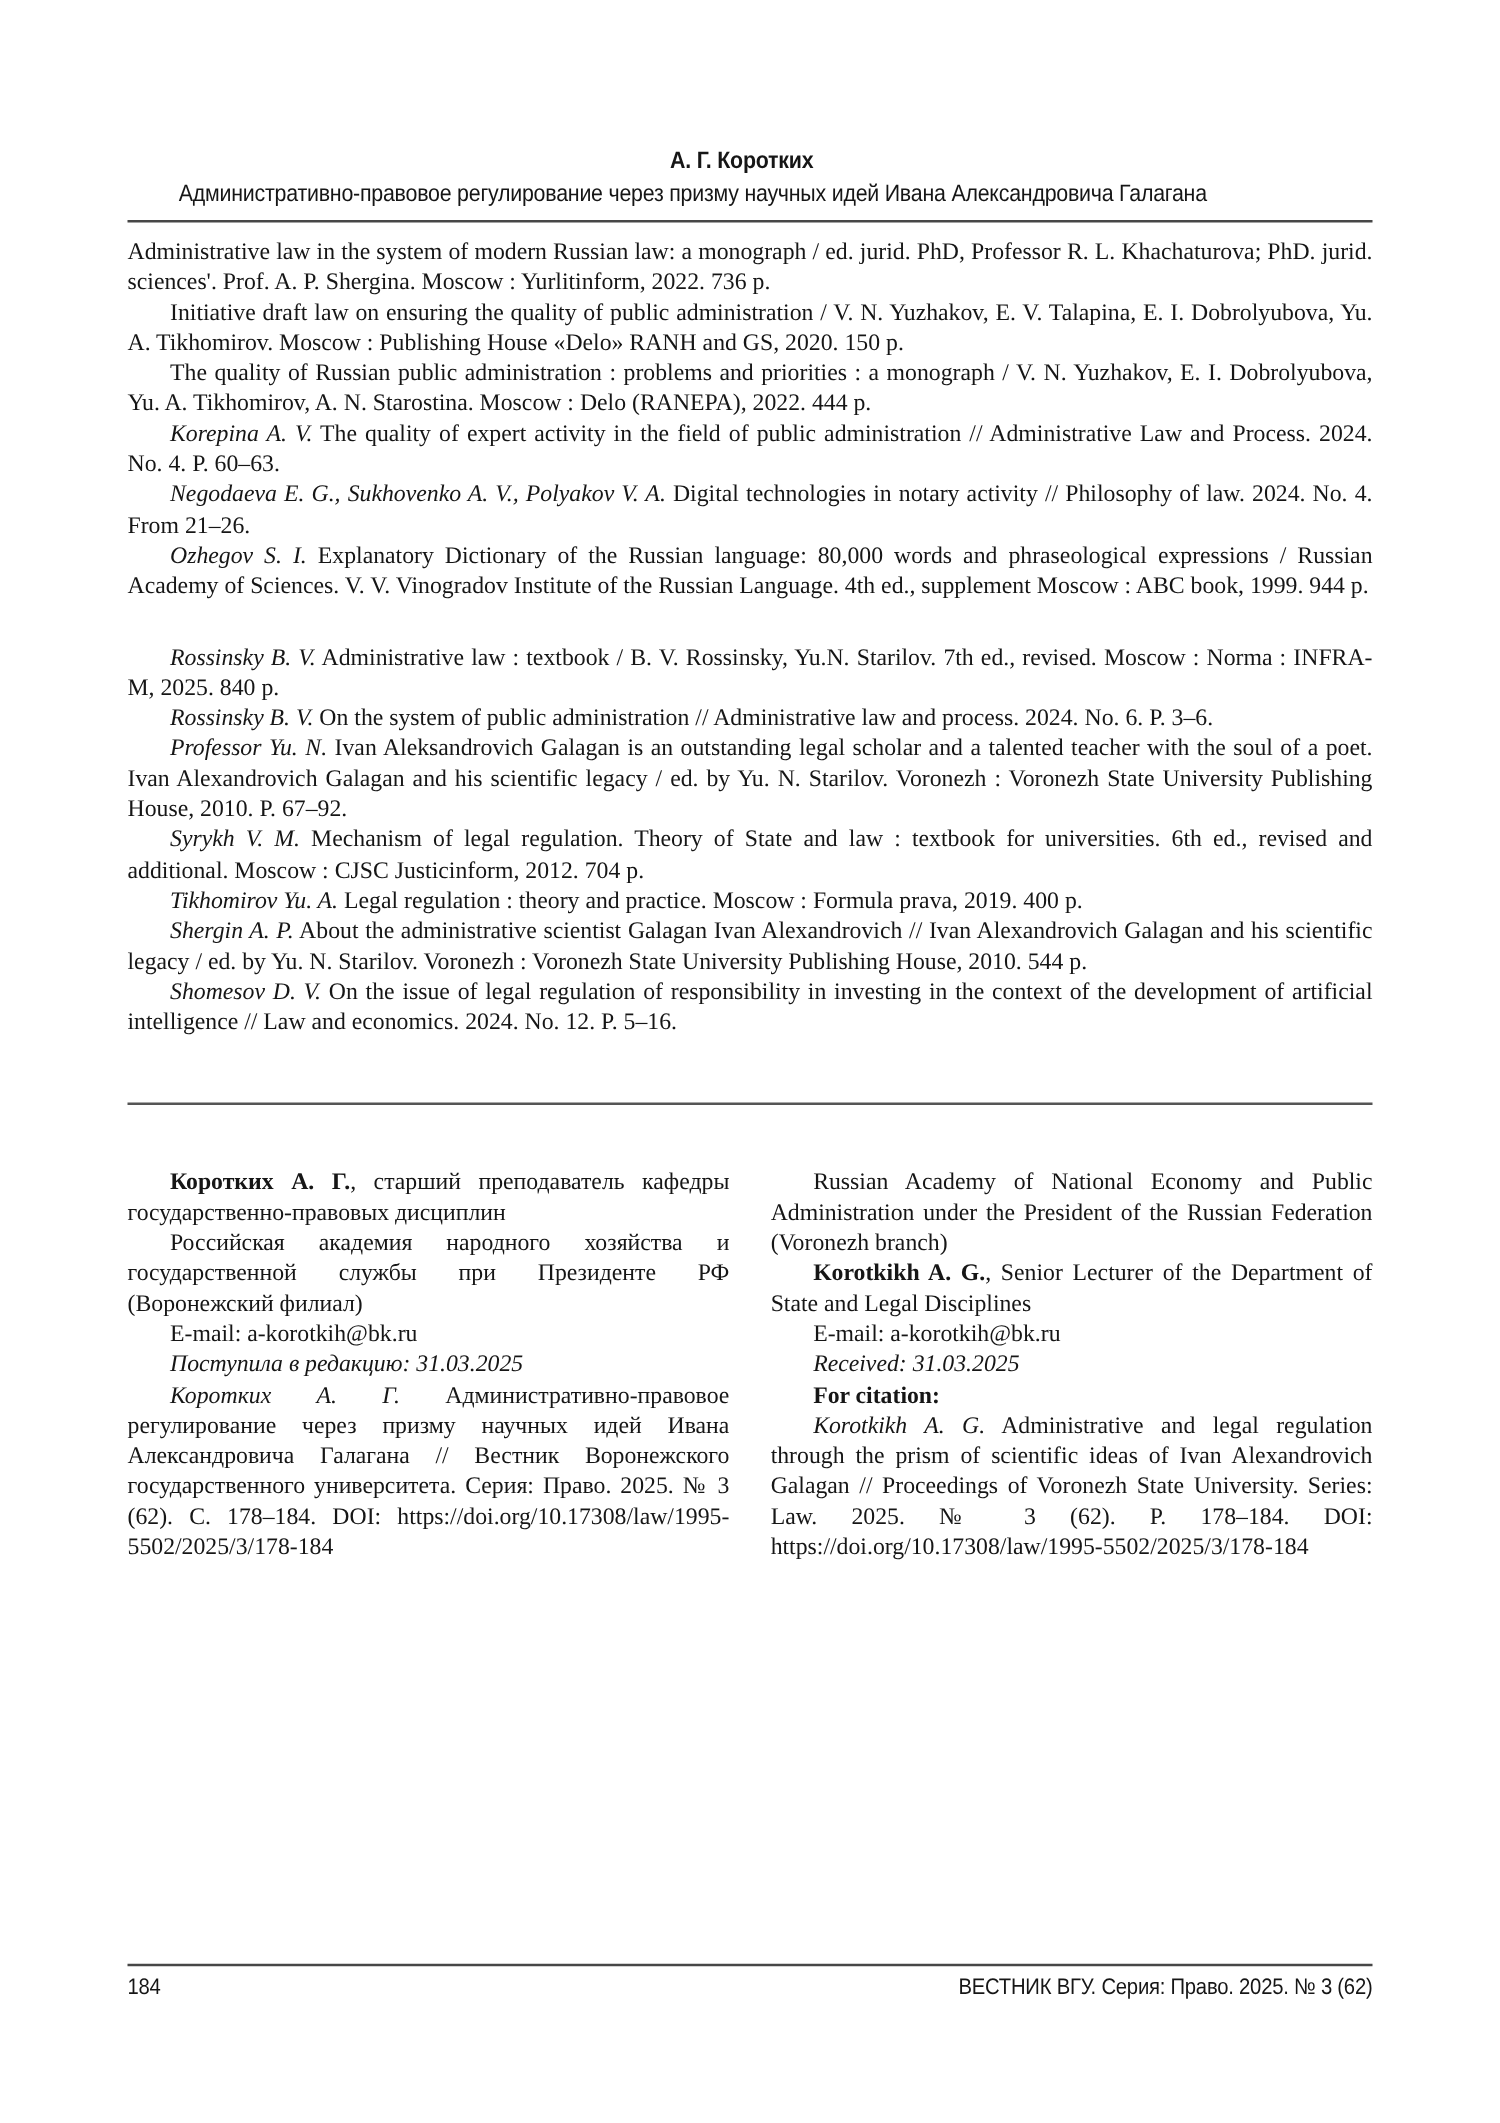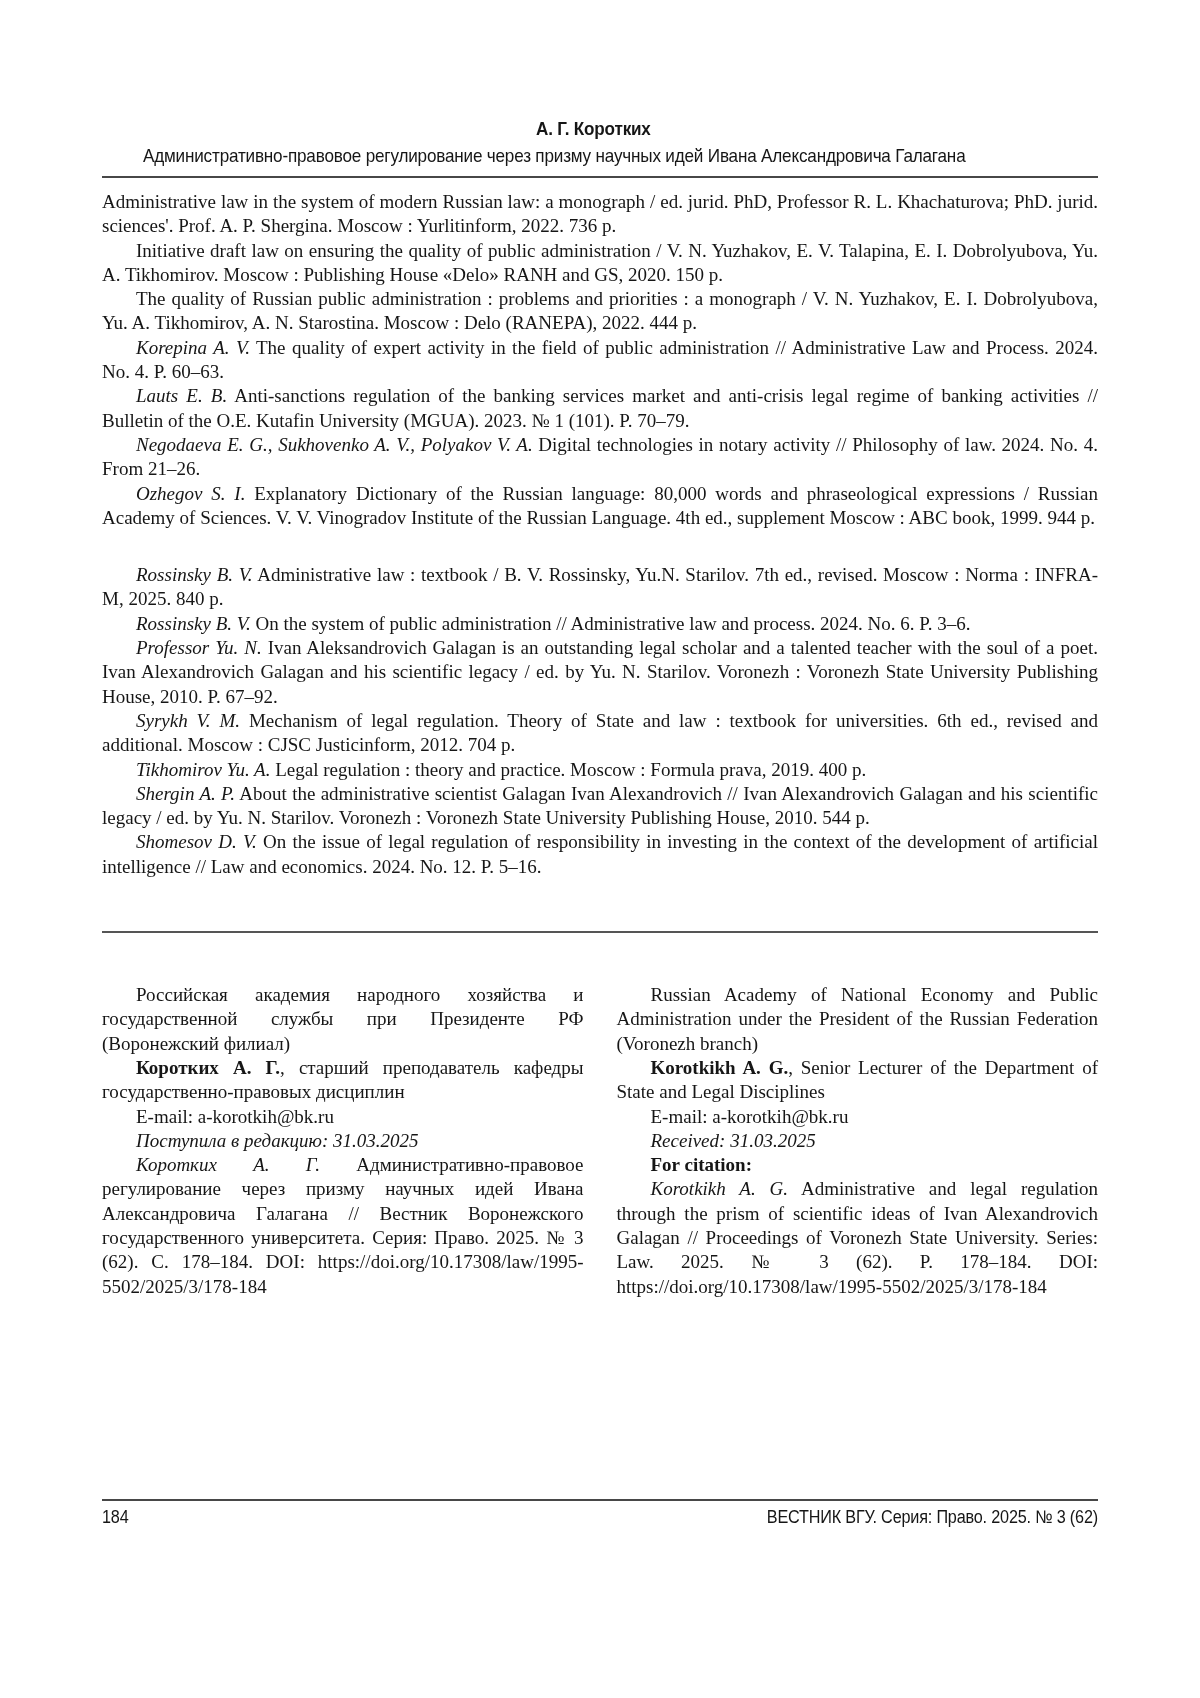--- a/index.html
+++ b/index.html
@@ -22,21 +22,21 @@
   .col{flex:1;min-width:0;}
   .refs{margin-top:12px;flex-direction:column;}
   p.par{margin:0;font-size:19px;line-height:24.3px;text-align:justify;text-indent:34px;}
   p.par.no-indent{text-indent:0;}
   p.par i{font-style:italic;margin-top:25px;}
   p.par b{font-weight:700;}
   .section-divider{margin-top:52px;background:#555555;}
   .authors{margin-top:50px;}
   .received-line{margin-top:24px;margin-bottom:28px;}
   
-  .page-footer{position:absolute;left:102px;right:102px;top:1499px;}
+  .page-footer{position:absolute;left:102px;right:102px;top:1571px;}
   .footer-row{display:flex;justify-content:space-between;align-items:baseline;padding-top:6px;
     font-family:"Liberation Sans","DejaVu Sans",sans-serif;font-size:18px;letter-spacing:-0.2px;}
 </style>
 </head>
 <body>
 
 <div class="page">
 
   <header class="running-header">
     <div>
@@ -47,41 +47,40 @@
     </div>
     <div class="rule header-rule"></div>
   </header>
 
   <section class="refs two-col">
     <div class="col">
       <p class="par no-indent"><i></i><span>Administrative law in the system of modern Russian law: a monograph / ed. jurid. PhD, Professor R. L. Khachaturova; PhD. jurid. sciences'. Prof. A. P. Shergina. Moscow : Yurlitinform, 2022. 736 p.</span></p>
       <p class="par"><i></i><span>Initiative draft law on ensuring the quality of public administration / V. N. Yuzhakov, E. V. Talapina, E. I. Dobrolyubova, Yu. A. Tikhomirov. Moscow : Publishing House «Delo» RANH and GS, 2020. 150 p.</span></p>
       <p class="par"><i></i><span>The quality of Russian public administration : problems and priorities : a monograph / V. N. Yuzhakov, E. I. Dobrolyubova, Yu. A. Tikhomirov, A. N. Starostina. Moscow : Delo (RANEPA), 2022. 444 p.</span></p>
       <p class="par"><i>Korepina A. V.</i><span> The quality of expert activity in the field of public administration // Administrative Law and Process. 2024. No. 4. P. 60–63.</span></p>
-      <p class="par"><i>Lauts E. B.</i><span> Anti-sanctions regulation of the banking services market and anti-crisis legal regime of banking activities // Bulletin of the O.E. Kutafin University (MGUA). 2023. № 1 (101). P. 70–79.</span></p>
       <p class="par"><i>Negodaeva E. G., Sukhovenko A. V., Polyakov V. A.</i><span> Digital technologies in notary activity // Philosophy of law. 2024. No. 4. From 21–26.</span></p>
       <p class="par"><i>Ozhegov S. I.</i><span> Explanatory Dictionary of the Russian language: 80,000 words and phraseological expressions / Russian Academy of Sciences. V. V. Vinogradov Institute of the Russian Language. 4th ed., supplement Moscow : ABC book, 1999. 944 p.</span></p>
     </div>
     <div class="col">
       <p class="par"><i>Rossinsky B. V.</i><span> Administrative law : textbook / B. V. Rossinsky, Yu.N. Starilov. 7th ed., revised. Moscow : Norma : INFRA-M, 2025. 840 p.</span></p>
       <p class="par"><i>Rossinsky B. V.</i><span> On the system of public administration // Administrative law and process. 2024. No. 6. P. 3–6.</span></p>
       <p class="par"><i>Professor Yu. N.</i><span> Ivan Aleksandrovich Galagan is an outstanding legal scholar and a talented teacher with the soul of a poet. Ivan Alexandrovich Galagan and his scientific legacy / ed. by Yu. N. Starilov. Voronezh : Voronezh State University Publishing House, 2010. P. 67–92.</span></p>
       <p class="par"><i>Syrykh V. M.</i><span> Mechanism of legal regulation. Theory of State and law : textbook for universities. 6th ed., revised and additional. Moscow : CJSC Justicinform, 2012. 704 p.</span></p>
       <p class="par"><i>Tikhomirov Yu. A.</i><span> Legal regulation : theory and practice. Moscow : Formula prava, 2019. 400 p.</span></p>
       <p class="par"><i>Shergin A. P.</i><span> About the administrative scientist Galagan Ivan Alexandrovich // Ivan Alexandrovich Galagan and his scientific legacy / ed. by Yu. N. Starilov. Voronezh : Voronezh State University Publishing House, 2010. 544 p.</span></p>
       <p class="par"><i>Shomesov D. V.</i><span> On the issue of legal regulation of responsibility in investing in the context of the development of artificial intelligence // Law and economics. 2024. No. 12. P. 5–16.</span></p>
     </div>
   </section>
 
   <div class="rule section-divider"></div>
 
   <section class="authors two-col">
     <div class="col">
+      <p class="par"><b>Коротких А. Г.</b><span>, старший преподаватель кафедры государственно-правовых дисциплин</span></p>
       <p class="par"><span>Российская академия народного хозяйства и государственной службы при Президенте РФ (Воронежский филиал)</span></p>
-      <p class="par"><b>Коротких А. Г.</b><span>, старший преподаватель кафедры государственно-правовых дисциплин</span></p>
       <p class="par"><span>E-mail: a-korotkih@bk.ru</span></p>
       <p class="par received-line"><i>Поступила в редакцию: 31.03.2025</i></p>
       <p class="par"><i>Коротких А. Г.</i><span> Административно-правовое регулирование через призму научных идей Ивана Александровича Галагана // Вестник Воронежского государственного университета. Серия: Право. 2025. № 3 (62). С. 178–184. DOI: https://doi.org/10.17308/law/1995-5502/2025/3/178-184</span></p>
     </div>
     <div class="col">
       <p class="par"><span>Russian Academy of National Economy and Public Administration under the President of the Russian Federation (Voronezh branch)</span></p>
       <p class="par"><b>Korotkikh A. G.</b><span>, Senior Lecturer of the Department of State and Legal Disciplines</span></p>
       <p class="par"><span>E-mail: a-korotkih@bk.ru</span></p>
       <p class="par received-line"><i>Received: 31.03.2025</i></p>
       <p class="par"><b>For citation:</b></p>

